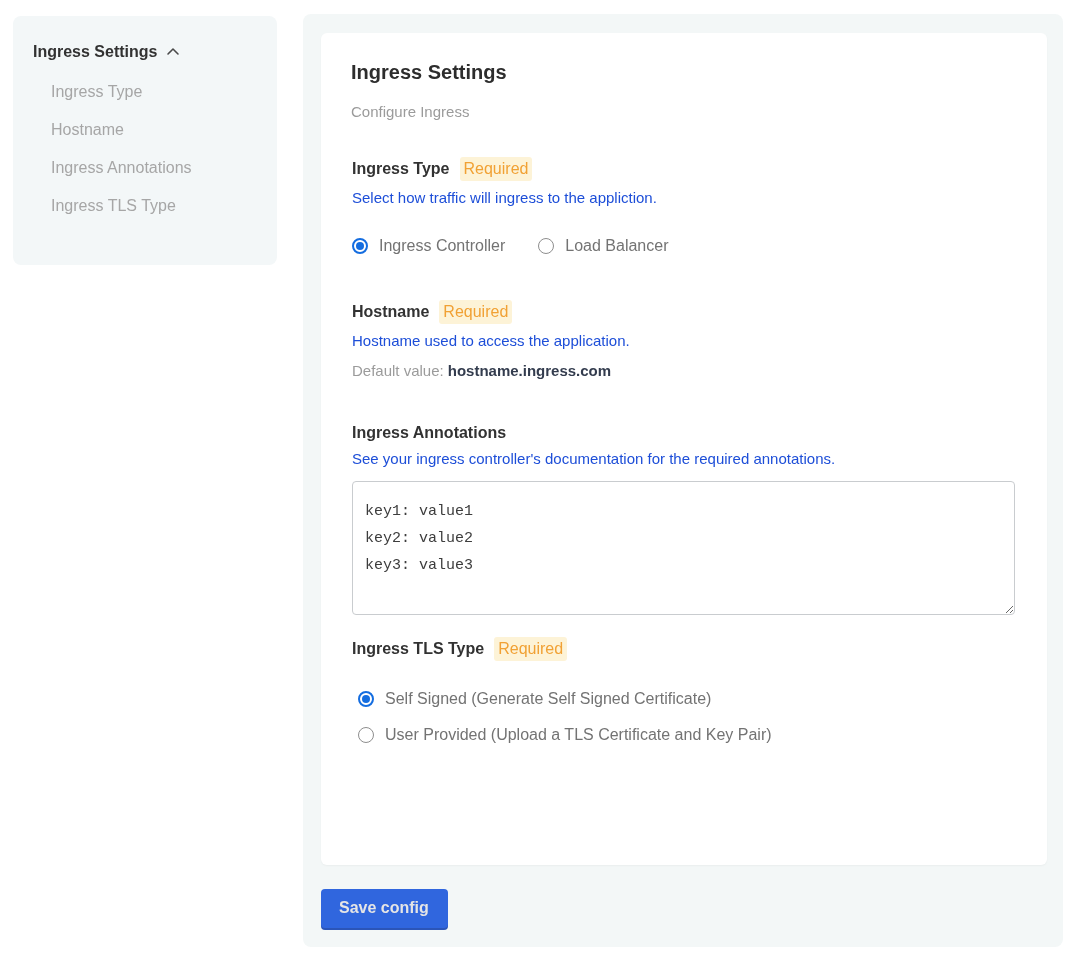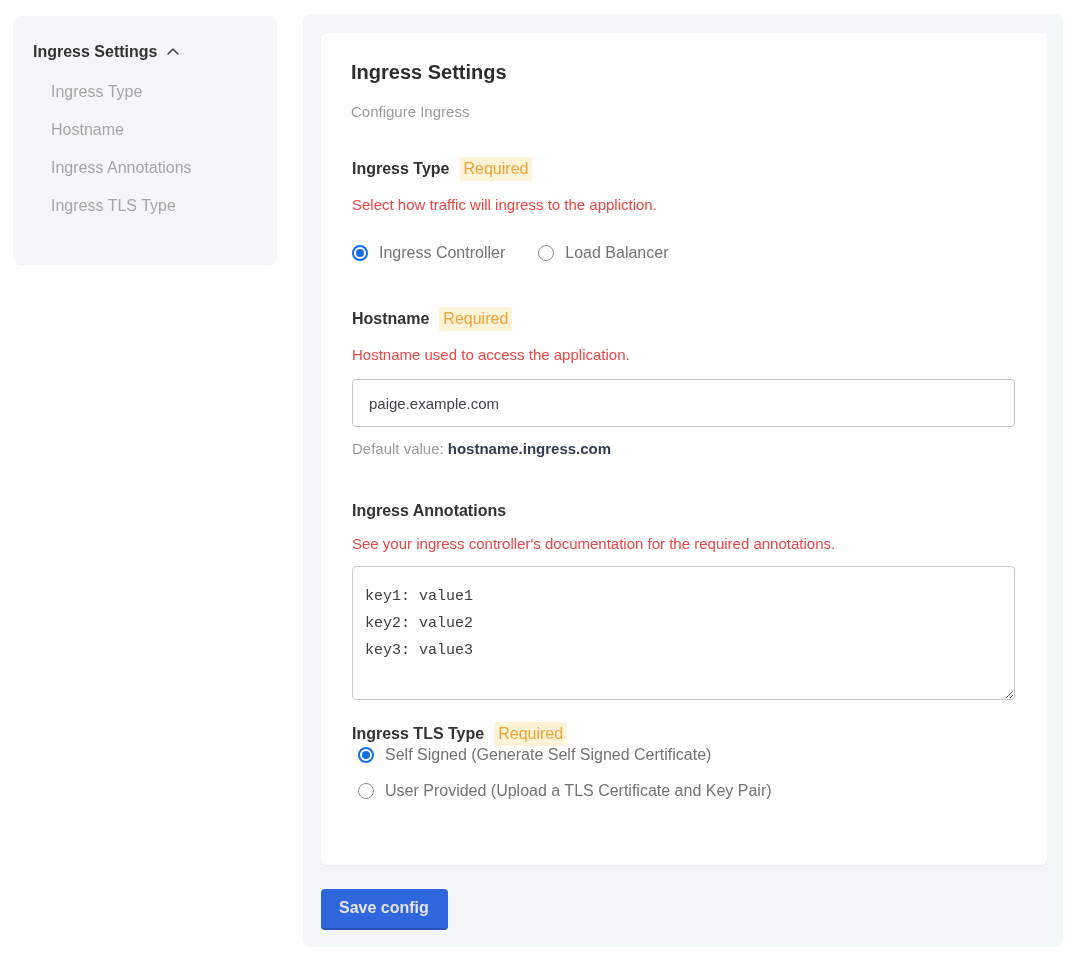--- a/index.html
+++ b/index.html
@@ -69,22 +69,22 @@
   .badge {
     margin-left: 10px;
     background: #fdf3d7;
     color: #f1a134;
     font-size: 16px;
     font-weight: normal;
     padding: 3px 4px;
     border-radius: 3px;
   }
   .help {
-    margin-top: 15px;
-    font-size: 15px; color: #ef4444;
+    margin-top: 8px;
+    font-size: 15px; color: #1d4ed8;
   }
 
   
   .radio-row { display: flex; align-items: center; }
   .radio-opt { display: flex; align-items: center; cursor: pointer; }
   .radio-circle {
     width: 16px; height: 16px;
     border-radius: 50%;
     border: 1.6px solid #8e8e8e;
     background: #ffffff;
@@ -146,21 +146,21 @@
     font-size: 15px;
     line-height: 27px;
     color: #3d3d3d;
     resize: both;
     display: block;
     outline: none;
     background: #ffffff;
   }
 
   .sec-tls { margin-top: 22px; }
-  .radio-stack { margin-left: 6px; }
+  .radio-stack { margin-top: 29px; margin-left: 6px; }
   .radio-stack .radio-opt + .radio-opt { margin-top: 18px; }
 
   .save-btn {
     margin: 24px 0 0 18px;
     display: inline-block;
     background: #3066de;
     color: #e5e5e5;
     font-family: "Liberation Sans", sans-serif;
     font-size: 16px;
     font-weight: bold;
@@ -214,21 +214,20 @@
         </div>
       </div>
     </div>
 
     <div class="section sec-hostname">
       <div class="sec-head">
         <span>Hostname</span>
         <span class="badge">Required</span>
       </div>
       <div class="help">Hostname used to access the application.</div>
-      <input class="text-input" type="text" value="paige.example.com" style="">
       <div class="default-line">
         <span>Default value:</span><b>hostname.ingress.com</b>
       </div>
     </div>
 
     <div class="section sec-annotations">
       <div class="sec-head">
         <span>Ingress Annotations</span>
       </div>
       <div class="help">See your ingress controller's documentation for the required annotations.</div>

